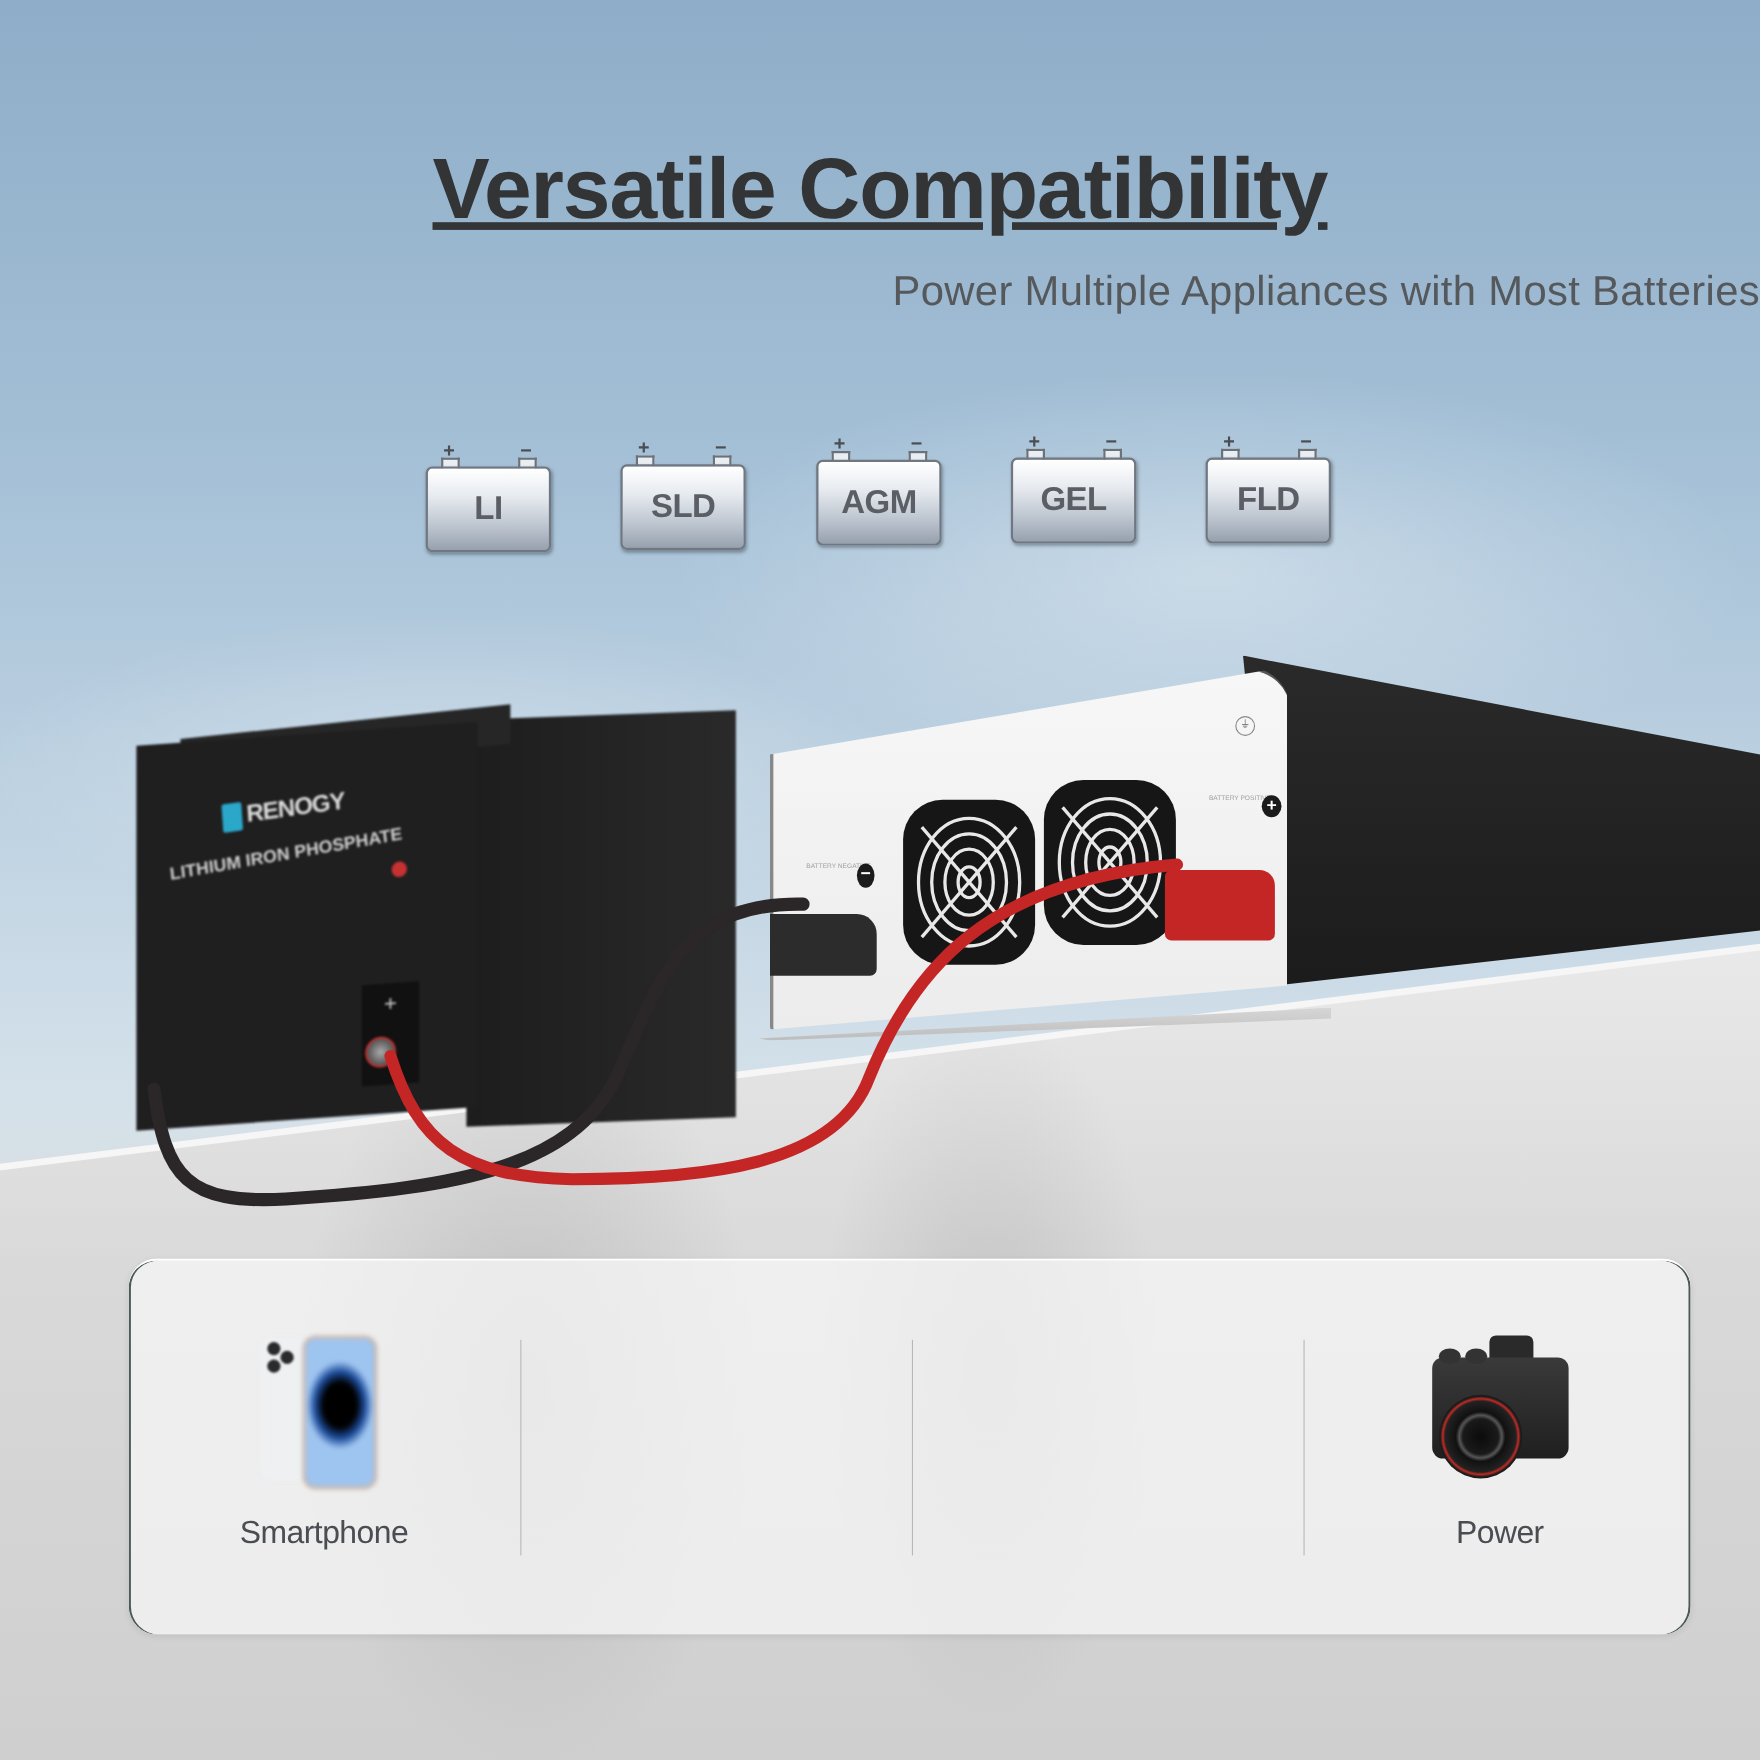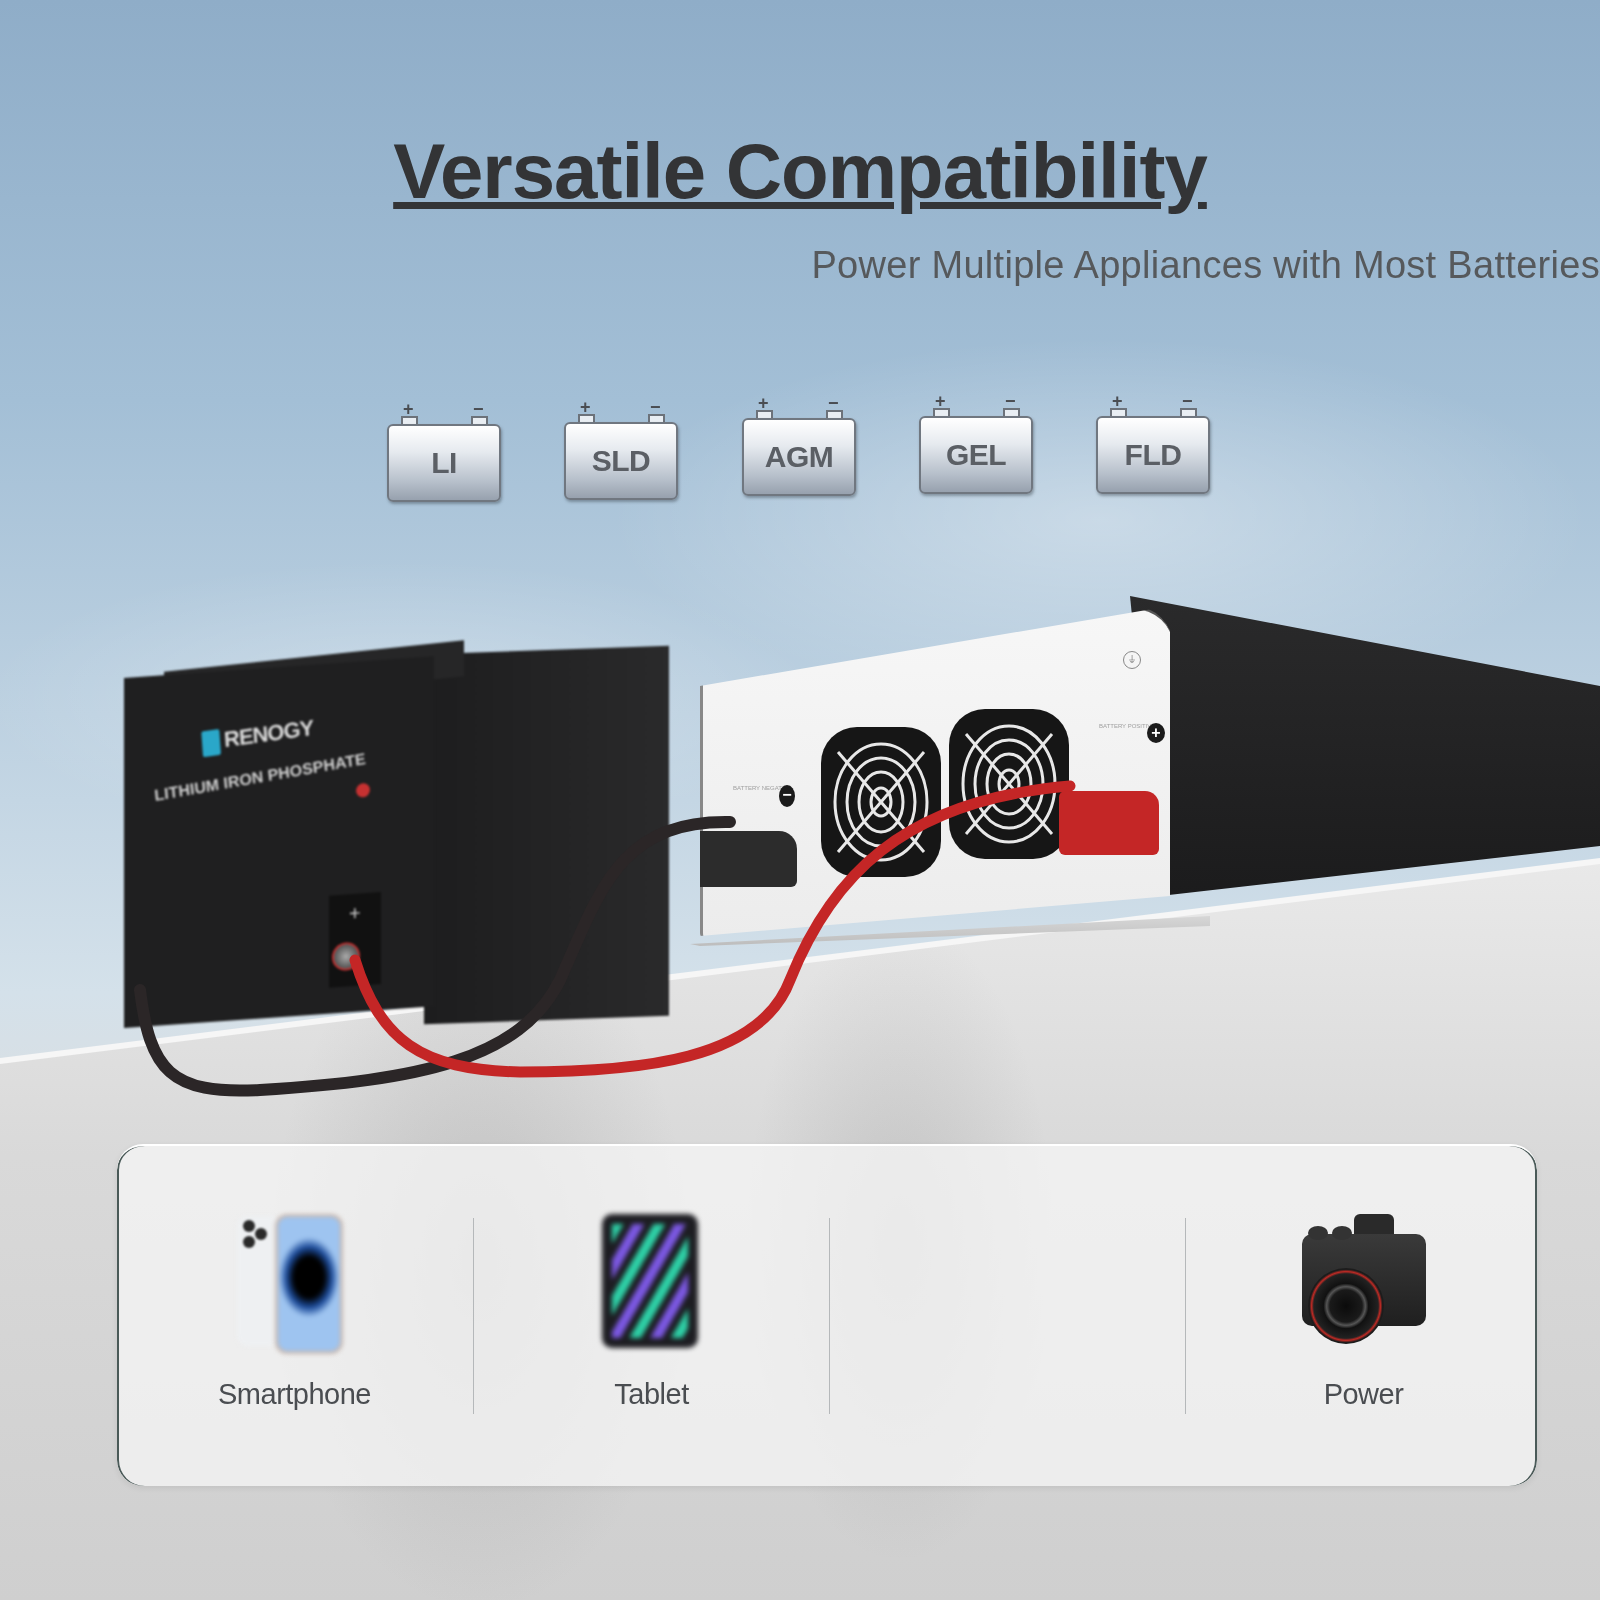--- a/index.html
+++ b/index.html
@@ -251,26 +251,20 @@
     <div class="thumb">
       <div class="phone-back"></div>
       <div class="phone-cam" style="left:18px; top:6px;"></div>
       <div class="phone-cam" style="left:30px; top:14px;"></div>
       <div class="phone-cam" style="left:18px; top:22px;"></div>
       <div class="phone-front"></div>
     </div>
     <div class="name">Smartphone</div>
   </div>
   <div class="divider" style="left:356px;"></div>
-  <div class="appliance-item" style="left:357px;">
-    <div class="thumb">
-        <div class="tablet"></div>
-      </div>
-    <div class="name">Tablet</div>
-  </div>
   <div class="divider" style="left:712px;"></div>
   <div class="divider" style="left:1068px;"></div>
   <div class="appliance-item" style="left:1069px;">
     <div class="thumb">
       <div class="cam-hump"></div>
       <div class="cam-body"></div>
       <div class="cam-dial" style="left:14px;"></div>
       <div class="cam-dial" style="left:38px;"></div>
       <div class="cam-lens"></div>
     </div>

